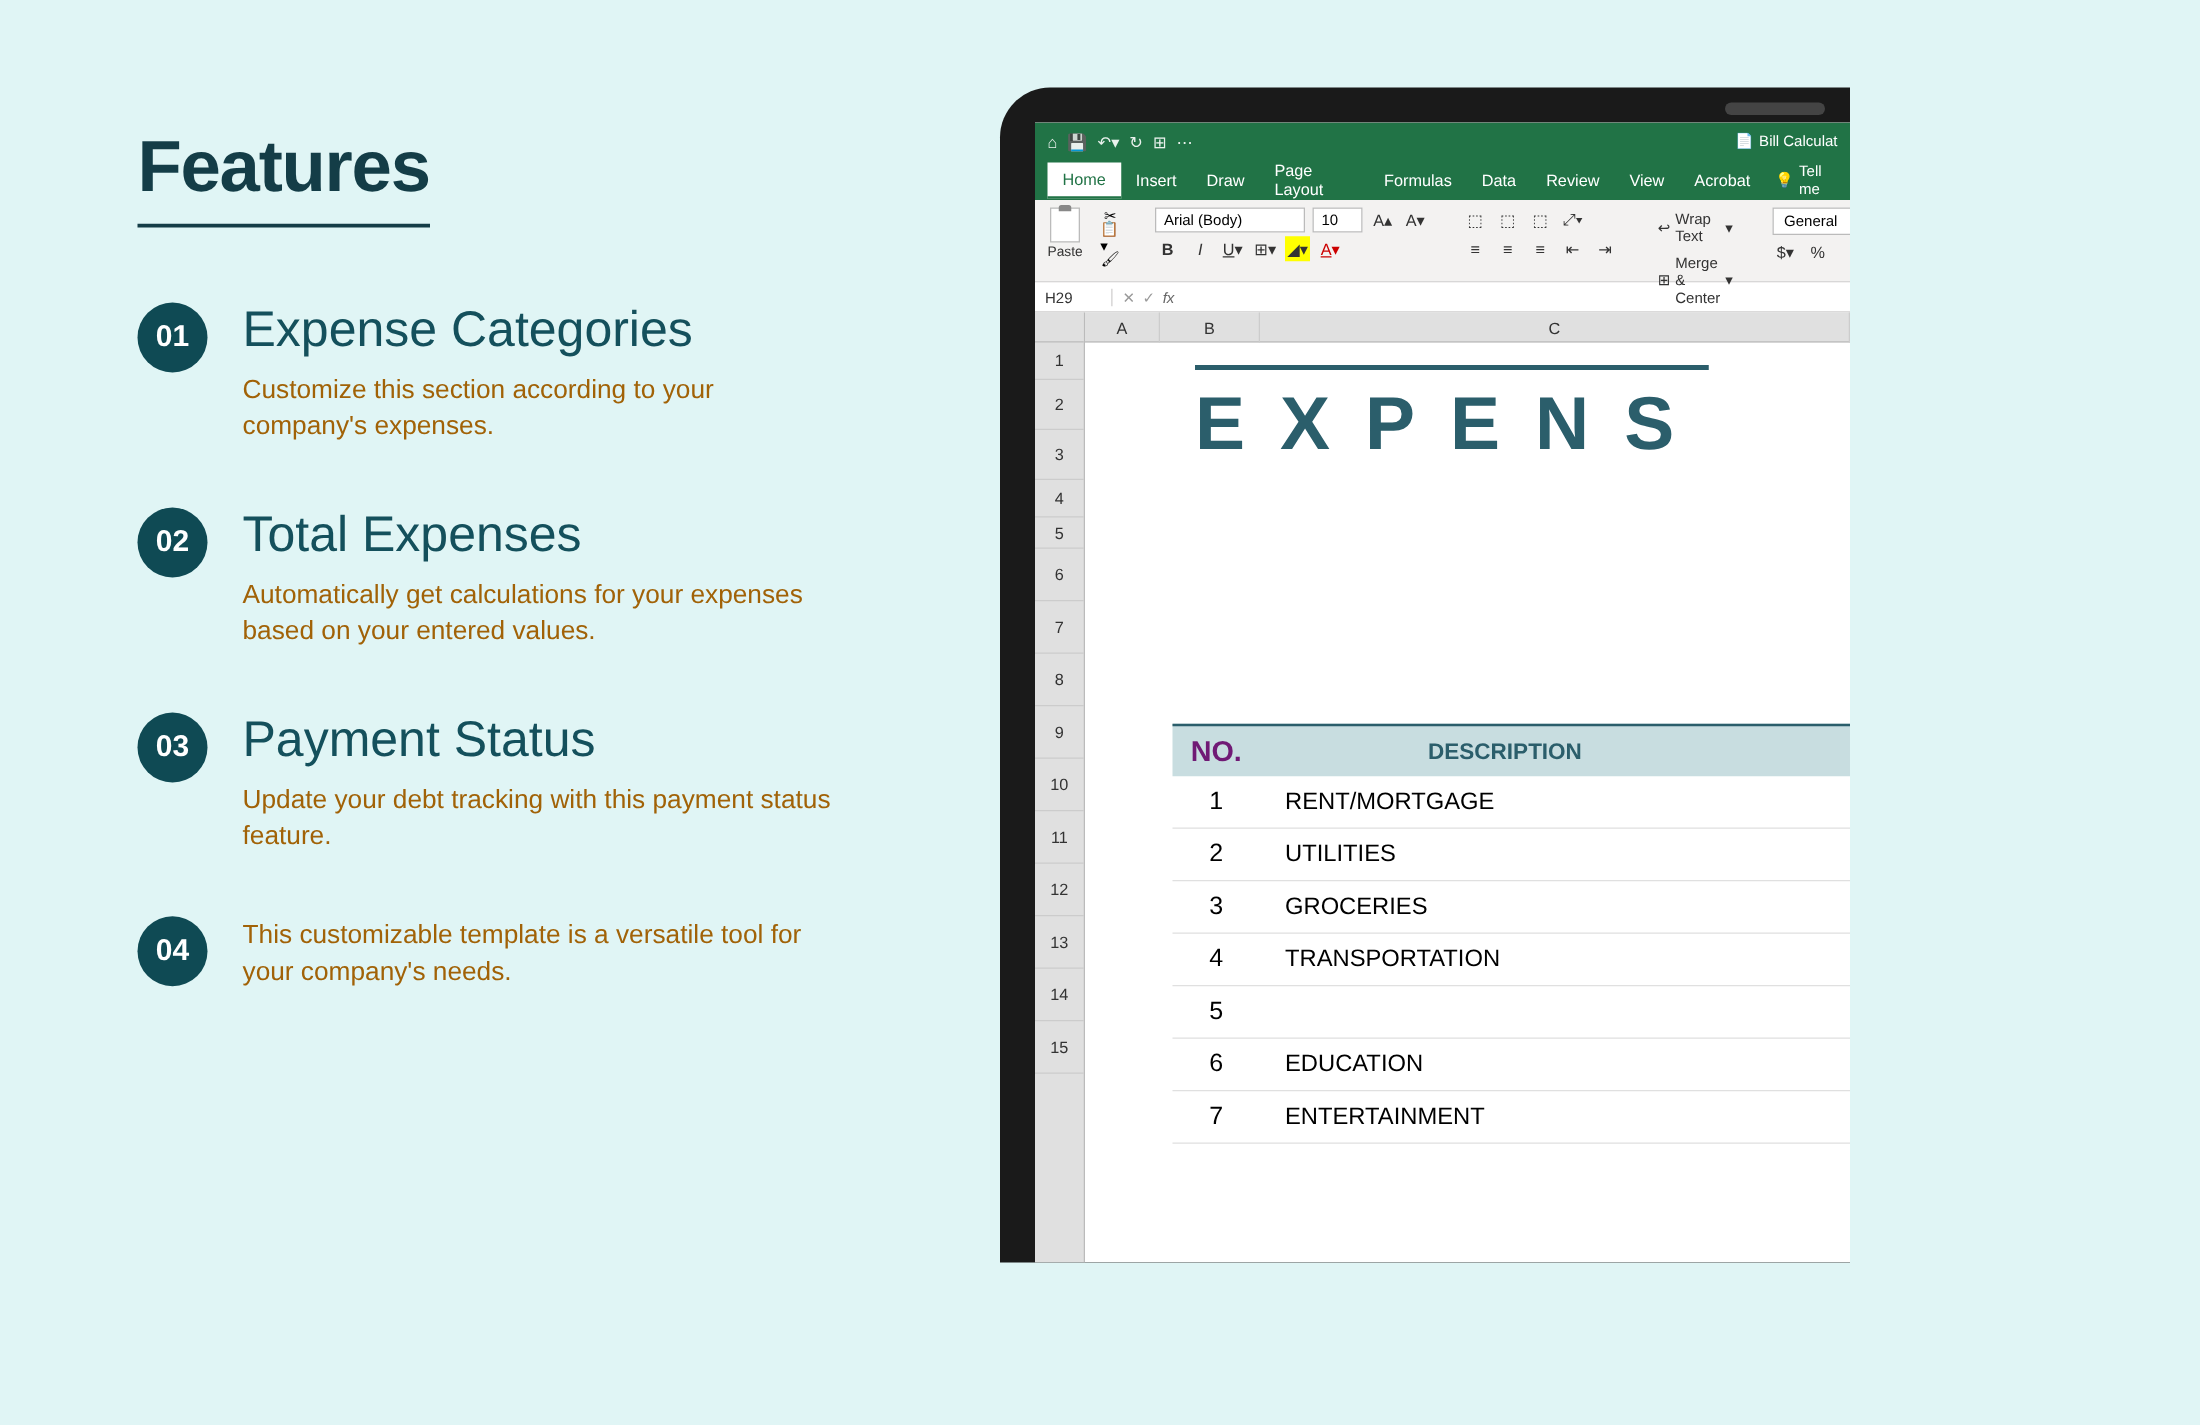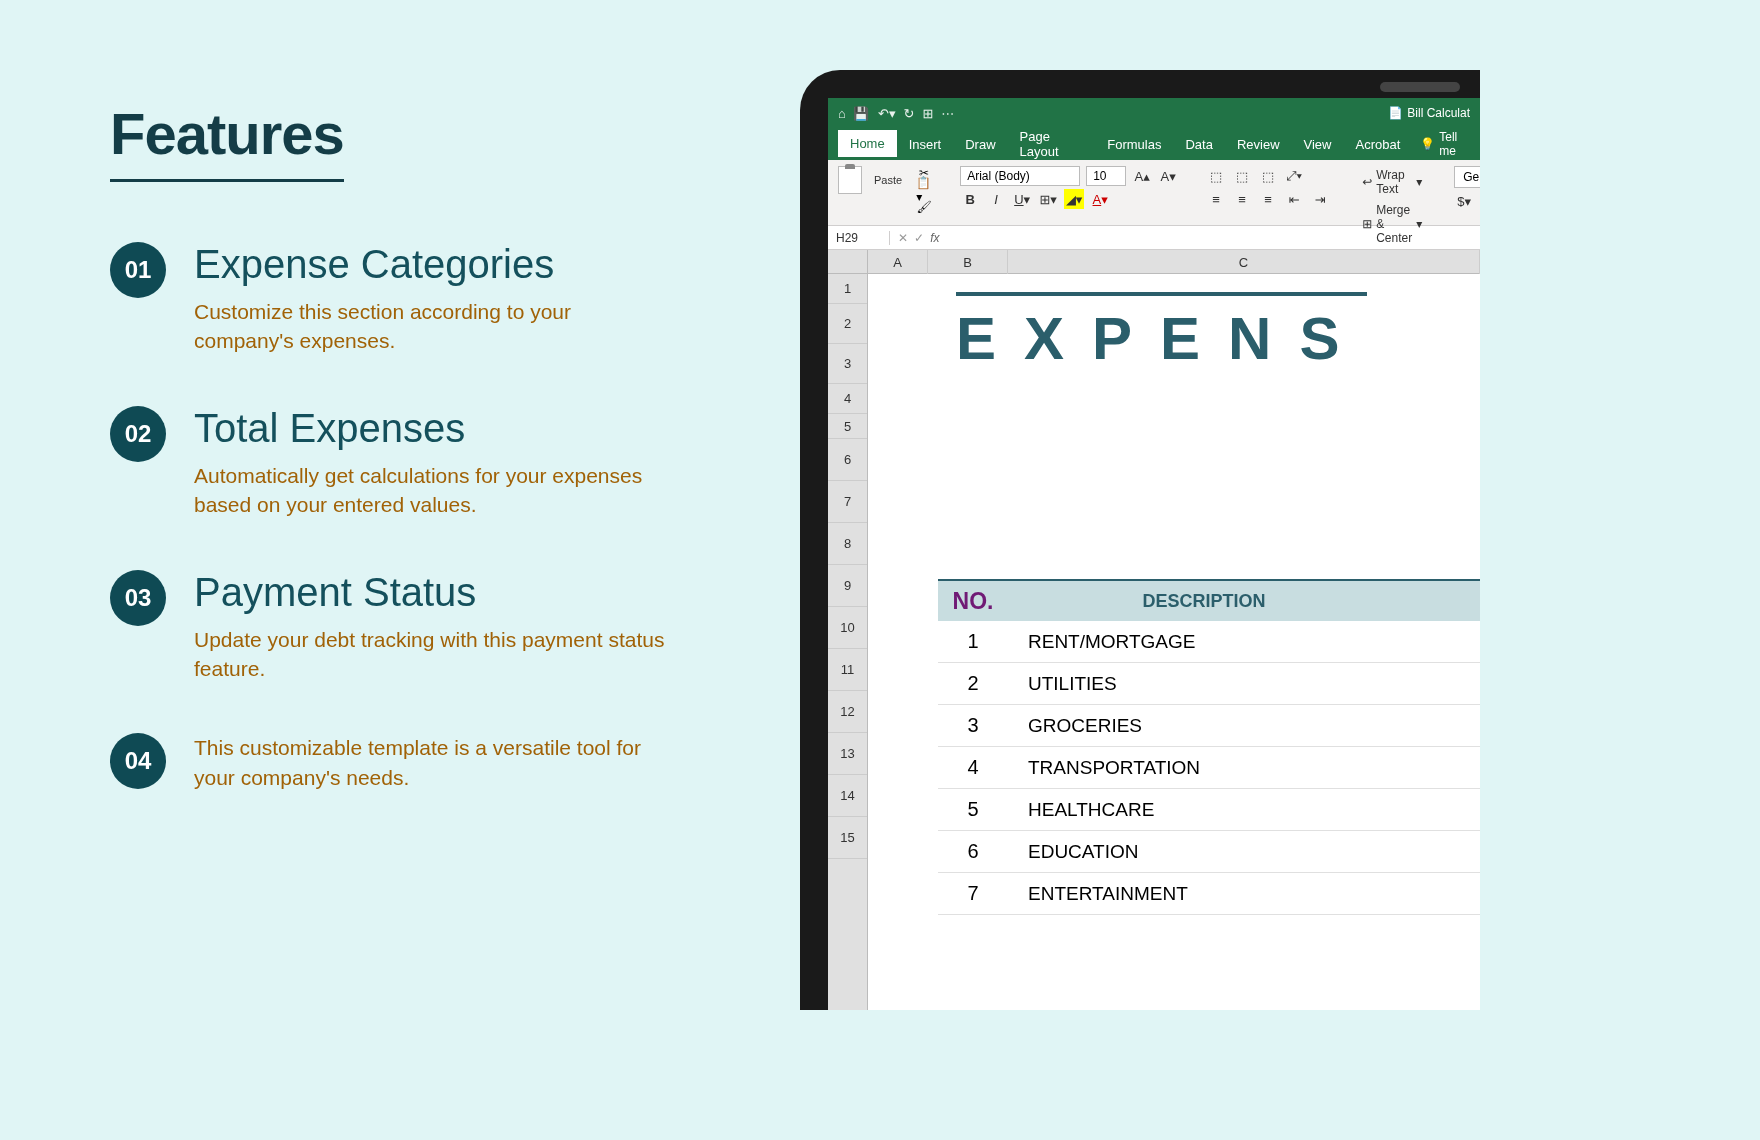--- a/index.html
+++ b/index.html
@@ -148,23 +148,23 @@
       flex-direction: column;
       gap: 3px;
     }
     .ribbon-row {
       display: flex;
       align-items: center;
       gap: 6px;
     }
     .paste-btn {
       display: flex;
-      flex-direction: row;
-      align-items: center;
-      gap: 12px;
+      flex-direction: column;
+      align-items: center;
+      gap: 2px;
       font-size: 11px;
       color: #333;
     }
     .paste-icon {
       width: 24px;
       height: 28px;
       background: linear-gradient(#fff,#fff);
       border: 1px solid #bbb;
       position: relative;
     }
@@ -559,21 +559,20 @@
           <div class="data-row">
             <div class="td-no">3</div>
             <div class="td-desc">GROCERIES</div>
           </div>
           <div class="data-row">
             <div class="td-no">4</div>
             <div class="td-desc">TRANSPORTATION</div>
           </div>
           <div class="data-row">
             <div class="td-no">5</div>
-            <div class="td-desc">HEALTHCARE</div>
           </div>
           <div class="data-row">
             <div class="td-no">6</div>
             <div class="td-desc">EDUCATION</div>
           </div>
           <div class="data-row">
             <div class="td-no">7</div>
             <div class="td-desc">ENTERTAINMENT</div>
           </div>
           <div class="data-row" style="border-bottom:none;"></div>

